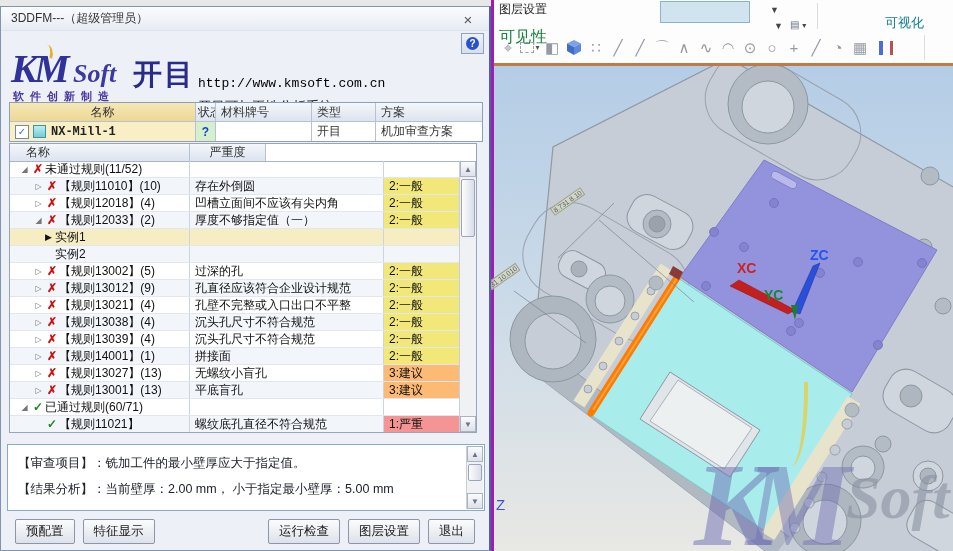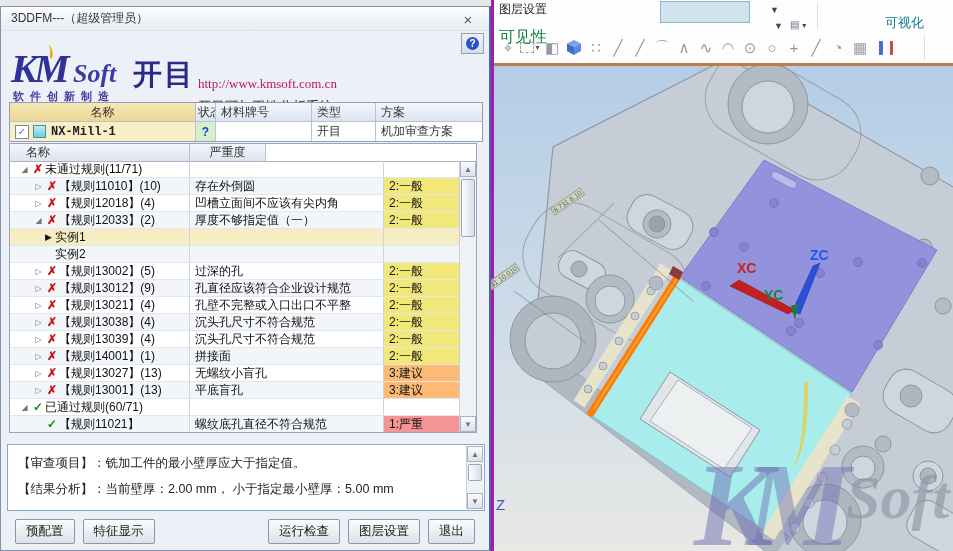--- a/index.html
+++ b/index.html
@@ -63,21 +63,21 @@
   .km-k,.km-m{position:absolute;font-family:"Liberation Serif",serif;font-style:italic;font-weight:bold;
               font-size:40px;color:#31319a;line-height:1;}
   .km-k{left:0;top:2px}.km-m{left:23px;top:2px}
   .km-accent{position:absolute;left:34px;top:-2px;width:6px;height:13px;
              border-right:3px solid #e8b21e;border-radius:0 100% 0 0;transform:rotate(14deg);}
   .km-soft{position:absolute;left:62px;top:12px;font-family:"Liberation Serif",serif;font-style:italic;
            font-weight:bold;font-size:26px;color:#3a3aa0;}
   .km-kaimu{position:absolute;left:122px;top:8px;font-size:29px;font-weight:bold;color:#2a2a88;letter-spacing:2px;}
   .km-slogan{position:absolute;left:2px;top:42px;font-size:11px;font-weight:bold;color:#4a3aa0;letter-spacing:6px;}
   .hd-prod{position:absolute;left:187px;top:5px;font-size:13.5px;color:#222;margin-top:46px;}
-  .hd-url{position:absolute;left:187px;top:29px;font-size:13px;color:#be185d;font-family:Liberation Serif, serif;text-align:right;}
+  .hd-url{position:absolute;left:187px;top:29px;font-size:13px;color:#000000;font-family:Liberation Mono, monospace;text-align:right;}
 
   
   .mtable{position:absolute;left:8px;top:95px;width:474px;border:1px solid #8ca0b8;box-sizing:border-box;background:#fff;}
   .mrow{display:flex;height:18px;}
   .mrow.body{height:19px;border-top:1px solid #b6c2d4;}
   .mcell{box-sizing:border-box;border-right:1px solid #b6c2d4;font-size:12px;color:#333;
          display:flex;align-items:center;padding:0 5px;overflow:hidden;white-space:nowrap;}
   .mrow.hdr .mcell{background:linear-gradient(#f4f7fb,#dde4ef);}
   .mrow.hdr .c-name{background:linear-gradient(#f6e7b4,#ecd795);justify-content:center;}
   .c-name{width:186px}.c-stat{width:20px;padding:0 2px}.c-mat{width:96px}.c-type{width:64px}.c-plan{width:106px;border-right:none}
@@ -351,21 +351,21 @@
   <div class="rtable">
     <div class="rhdr">
       <div class="rhcell rh-name">名称</div>
       <div class="rhcell rh-sev">严重度</div>
     </div>
     <div id="rules-body">
         <div class="rrow">
           <div class="rcell rc-name ind0">
             <span class="exp">◢</span>
             <span class="mark fail">✗</span>
-            <span>未通过规则(11/71)</span>
+            <span>未通过规则(11/52)</span>
           </div>
           <div class="rcell rc-desc"></div>
           <div class="rcell rc-sev"></div>
         </div>
         <div class="rrow odd">
           <div class="rcell rc-name ind1">
             <span class="exp">▷</span>
             <span class="mark fail">✗</span>
             <span>【规则11010】(10)</span>
           </div>

